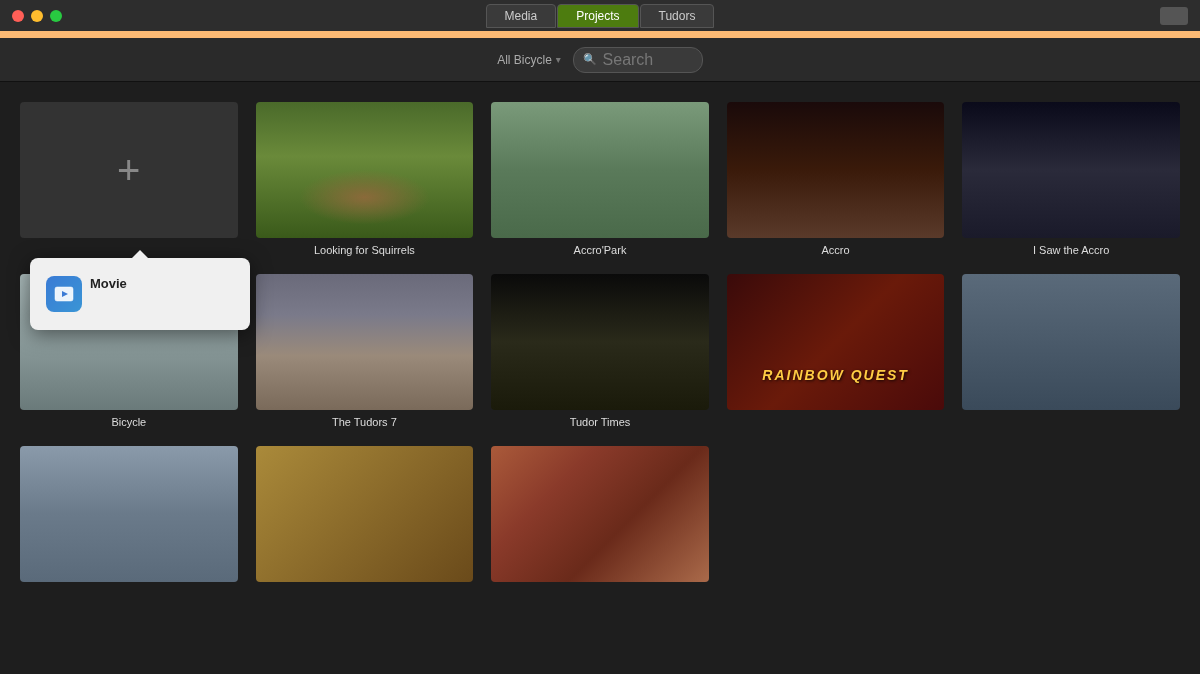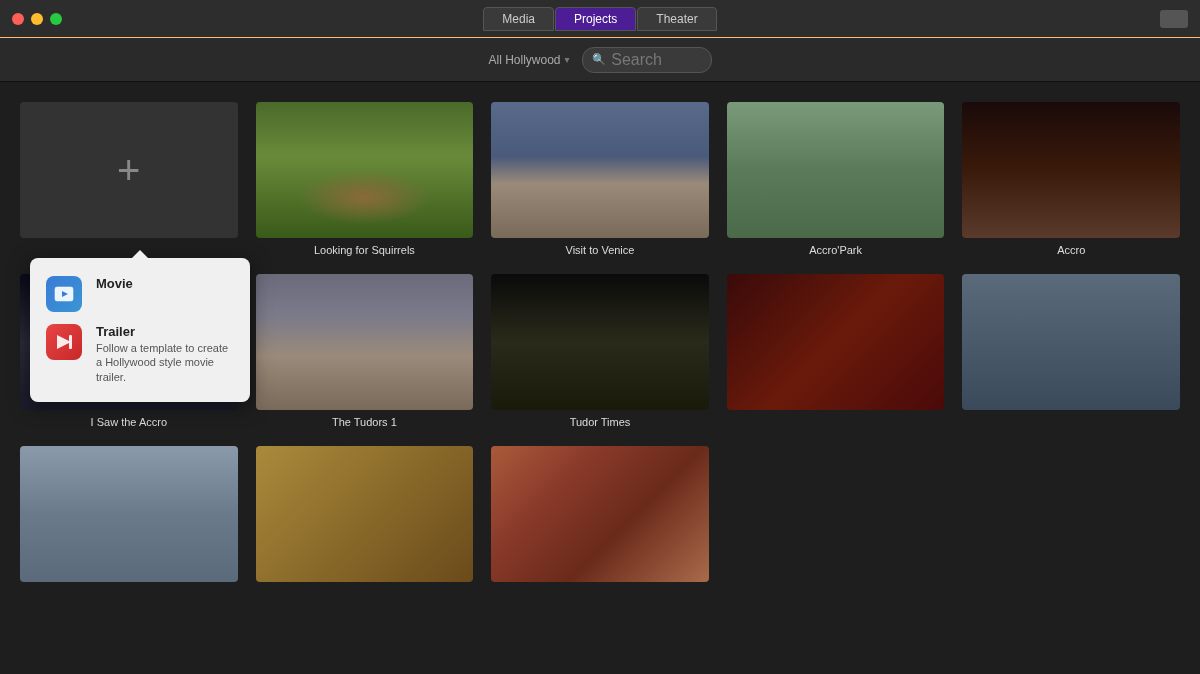--- a/index.html
+++ b/index.html
@@ -14,21 +14,21 @@
     }
 
     
     .titlebar {
       height: 38px;
       background: #2d2d2d;
       display: flex;
       align-items: center;
       justify-content: center;
       position: relative;
-      border-bottom: 1px solid #fdba74;
+      border-bottom: 7px solid #fdba74;
     }
 
     .traffic-lights {
       position: absolute;
       left: 12px;
       display: flex;
       gap: 7px;
       align-items: center;
     }
 
@@ -51,21 +51,21 @@
       padding: 4px 18px;
       font-size: 12px;
       color: #ccc;
       background: #3a3a3a;
       border: 1px solid #555;
       cursor: pointer;
       border-radius: 4px 4px 0 0;
     }
 
     .tab.active {
-      background: #4c1d95;
+      background: #4d7c0f;
       color: #fff;
     }
 
     .window-button {
       position: absolute;
       right: 12px;
       width: 28px;
       height: 18px;
       background: #555;
       border-radius: 3px;
@@ -195,21 +195,21 @@
       background: #f0f0f0;
       border-radius: 8px;
       box-shadow: 0 4px 20px rgba(0,0,0,0.5);
       padding: 12px;
       z-index: 100;
     }
 
     .popup-item {
       display: flex;
       align-items: flex-start;
-      gap: 14px;
+      gap: 8px;
       padding: 6px 4px;
       cursor: pointer;
     }
 
     .popup-icon {
       width: 36px;
       height: 36px;
       border-radius: 8px;
       flex-shrink: 0;
       display: flex;
@@ -347,29 +347,29 @@
 <div class="titlebar">
   <div class="traffic-lights">
     <div class="traffic-light close"></div>
     <div class="traffic-light minimize"></div>
     <div class="traffic-light maximize"></div>
   </div>
 
   <div class="tab-group">
     <div class="tab">Media</div>
     <div class="tab active">Projects</div>
-    <div class="tab">Theater</div>
+    <div class="tab">Tudors</div>
   </div>
 
   <div class="window-button"></div>
 </div>
 
 <div class="toolbar">
   <div class="all-projects">
-    <span>All Hollywood</span>
+    <span>All Bicycle</span>
     <span class="chevron">▾</span>
   </div>
   <div class="search-box">
     <span class="search-icon">🔍</span>
     <input type="text" placeholder="Search" style="">
   </div>
 </div>
 
 <div class="main">
   <div class="grid-container">
@@ -380,26 +380,20 @@
       </div>
     </div>
 
     <div class="grid-item">
       <div class="thumb">
         <div class="thumb-squirrels-img"></div>
       </div>
       <span class="label">Looking for Squirrels</span>
     </div>
 
-    <div class="grid-item">
-      <div class="thumb">
-        <div class="thumb-venice-img"></div>
-      </div>
-      <span class="label">Visit to Venice</span>
-    </div>
 
     <div class="grid-item">
       <div class="thumb">
         <div class="thumb-accropark-img"></div>
       </div>
       <span class="label">Accro'Park</span>
     </div>
 
     <div class="grid-item">
       <div class="thumb">
@@ -408,39 +402,46 @@
       <span class="label">Accro</span>
     </div>
 
     <div class="grid-item">
       <div class="thumb">
         <div class="thumb-doctor-img"></div>
       </div>
       <span class="label">I Saw the Accro</span>
     </div>
 
+    <div class="grid-item">
+      <div class="thumb">
+        <div class="thumb-bicycle-img"></div>
+      </div>
+      <span class="label">Bicycle</span>
+    </div>
 
     <div class="grid-item">
       <div class="thumb">
         <div class="thumb-tudors1-img"></div>
       </div>
-      <span class="label">The Tudors 1</span>
+      <span class="label">The Tudors 7</span>
     </div>
 
 
     <div class="grid-item">
       <div class="thumb">
         <div class="thumb-tudor-img"></div>
       </div>
       <span class="label">Tudor Times</span>
     </div>
 
     <div class="grid-item">
       <div class="thumb" style="position:relative;">
         <div class="thumb-rainbow-img" style="width:100%;height:100%;"></div>
+        <span class="rainbow-text">RAINBOW QUEST</span>
       </div>
       <span class="label"></span>
     </div>
 
     <div class="grid-item">
       <div class="thumb">
         <div class="thumb-boat-img"></div>
       </div>
       <span class="label"></span>
     </div>
@@ -478,25 +479,13 @@
         <rect x="2" y="4" width="18" height="14" rx="2" fill="white" fill-opacity="0.9"></rect>
         <rect x="2" y="4" width="18" height="14" rx="2" fill="none" stroke="rgba(255,255,255,0.5)" stroke-width="1"></rect>
         <polygon points="9,8 15,11 9,14" fill="#3a7bd5"></polygon>
       </svg>
     </div>
     <div class="popup-text">
       <h3>Movie</h3>
     </div>
   </div>
 
-  <div class="popup-item">
-    <div class="popup-icon trailer">
-      <svg width="22" height="22" viewBox="0 0 22 22" fill="none">
-        <polygon points="4,4 18,11 4,18" fill="white" fill-opacity="0.9"></polygon>
-        <rect x="16" y="4" width="3" height="14" rx="1" fill="white" fill-opacity="0.9"></rect>
-      </svg>
-    </div>
-    <div class="popup-text">
-      <h3>Trailer</h3>
-      <p>Follow a template to create a Hollywood style movie trailer.</p>
-    </div>
-  </div>
 </div>
 
 </body></html>

